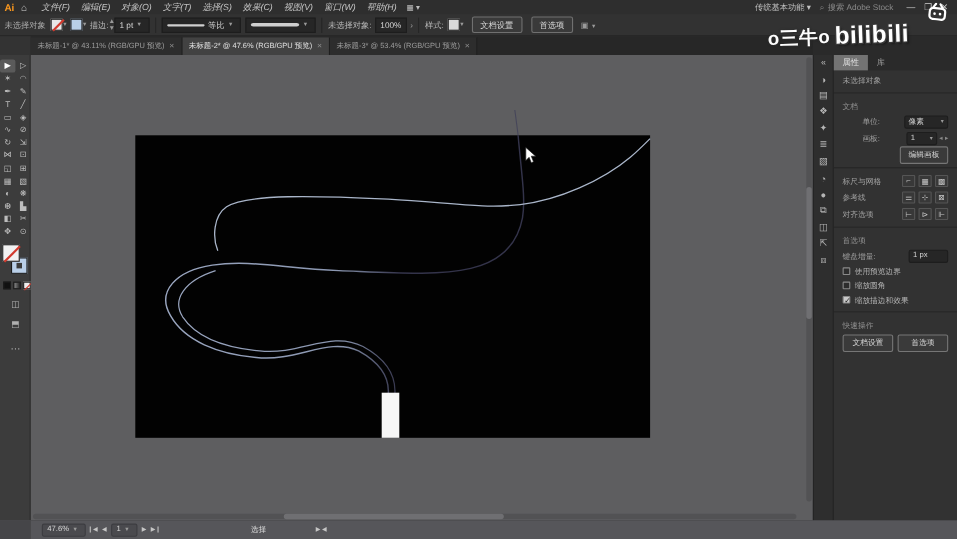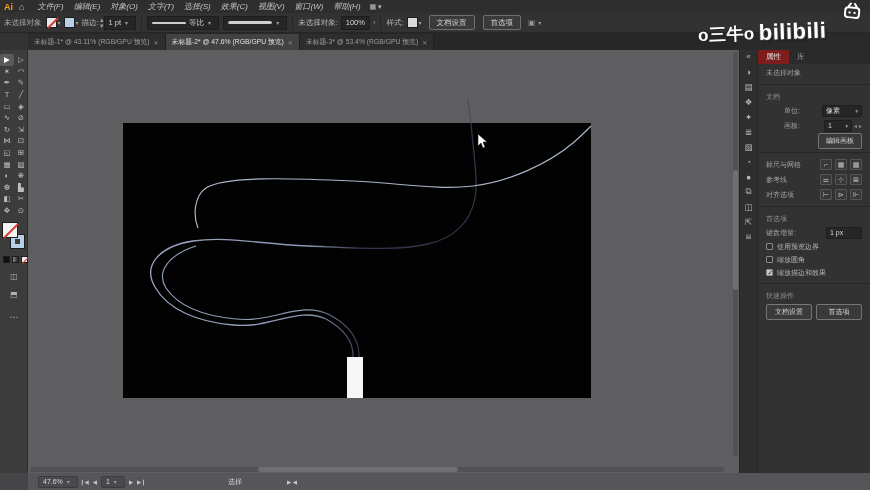--- a/index.html
+++ b/index.html
@@ -66,21 +66,21 @@
   
   #dock { left:739px; top:50px; width:18px; height:423px; background:#2e2e2e; border-left:1px solid #242424; display:flex; flex-direction:column; align-items:center; }
   #dock-collapse { font-size:8px; color:#bdbdbd; margin:2px 0 3px 0; }
   .dock-ic { width:16px; height:15px; display:flex; align-items:center; justify-content:center; font-size:8.5px; color:#b5b5b5; }
   .dock-gap { width:14px; height:1px; background:#242424; margin:2px 0; }
 
   
   #panel { left:757px; top:50px; width:113px; height:423px; background:#323232; border-left:1px solid #242424; font-size:7px; color:#b5b5b5; }
   #panel-tabs { display:flex; height:14px; background:#2a2a2a; align-items:flex-end; }
   .ptab { padding:2px 8px; font-size:7.5px; color:#9a9a9a; }
-  .ptab.active { background:#7f1d1d; color:#e2e2e2;margin-top:44px; }
+  .ptab.active { background:#737373; color:#e2e2e2;margin-top:44px; }
   .prow { display:flex; align-items:center; padding:0 8px; height:15px; }
   .prow .lab { color:#a0a0a0; }
   .prow .ctl { margin-left:auto; display:flex; align-items:center; gap:2px; }
   .pfield { background:#262626; border:1px solid #1d1d1d; border-radius:2px; color:#d6d6d6; padding:1px 3px; min-width:40px; display:flex; height:12px; align-items:center; }
   .pfield .dd { margin-left:auto; font-size:5.5px; color:#9a9a9a; }
   .pdivider { height:1px; background:#262626; margin:4px 0; }
   .phead { padding:3px 8px 1px 8px; color:#8f8f8f; }
   .pbtn { background:#3a3a3a; border:1px solid #767676; border-radius:2px; color:#d6d6d6; font-size:7px; padding:2px 6px; text-align:center; }
   .igroup { margin-left:auto; display:flex; gap:3px; }
   .ibtn { width:12px; height:11px; border:1px solid #555; border-radius:1px; display:flex; align-items:center; justify-content:center; font-size:7px; color:#c5c5c5; background:#383838; }
@@ -119,20 +119,32 @@
         <span class="menu-item">编辑(E)</span>
         <span class="menu-item">对象(O)</span>
         <span class="menu-item">文字(T)</span>
         <span class="menu-item">选择(S)</span>
         <span class="menu-item">效果(C)</span>
         <span class="menu-item">视图(V)</span>
         <span class="menu-item">窗口(W)</span>
         <span class="menu-item">帮助(H)</span>
       </span>
     <span id="arrange">▦ ▾</span>
+    <span id="tb-right">
+      <span id="workspace">传统基本功能 ▾</span>
+      <span id="searchbox">
+        <span>⌕</span>
+        <span>搜索 Adobe Stock</span>
+      </span>
+      <span id="winctl" style="display:flex;">
+          <span class="winbtn">—</span>
+          <span class="winbtn">❐</span>
+          <span class="winbtn">✕</span>
+        </span>
+    </span>
   </div>
 
   <div id="optbar" class="abs">
     <span style="padding:0 4px; color:#a8a8a8;">未选择对象</span>
     <span class="swatch none"></span>
       <span class="mini-dd">▾</span>
     <span class="swatch strokeblue"></span>
       <span class="mini-dd">▾</span>
     <span>描边:</span>
     <span class="stepper">▲<br>▼</span>

